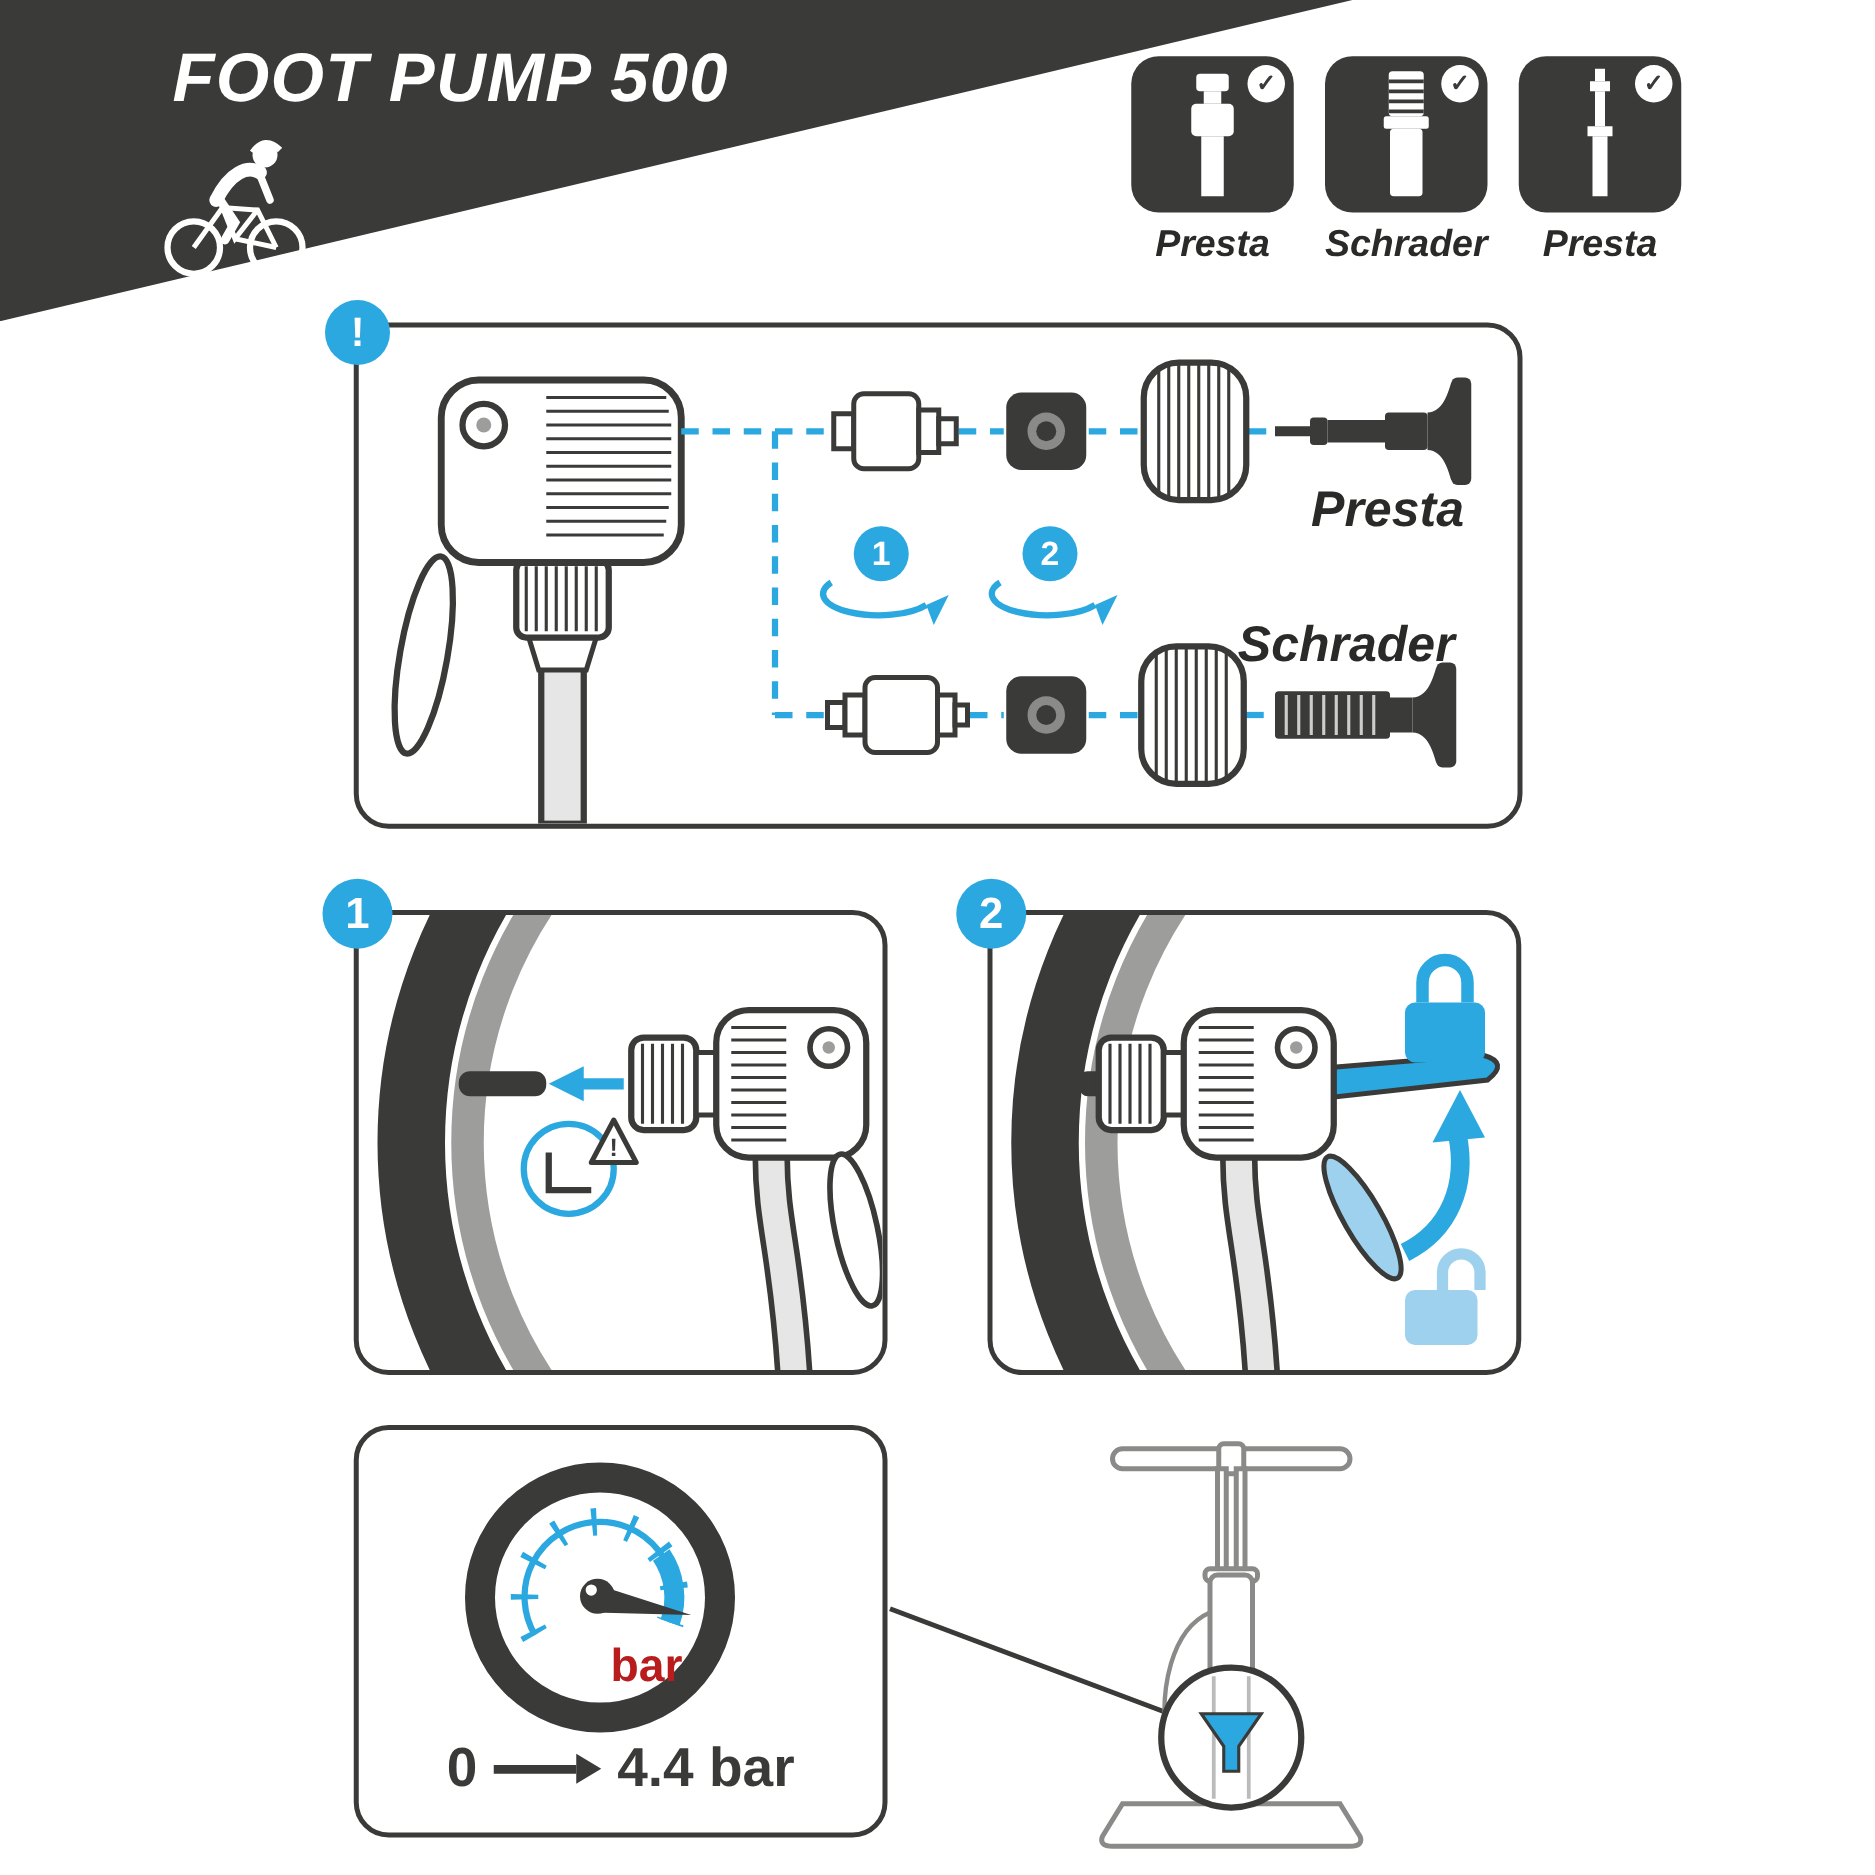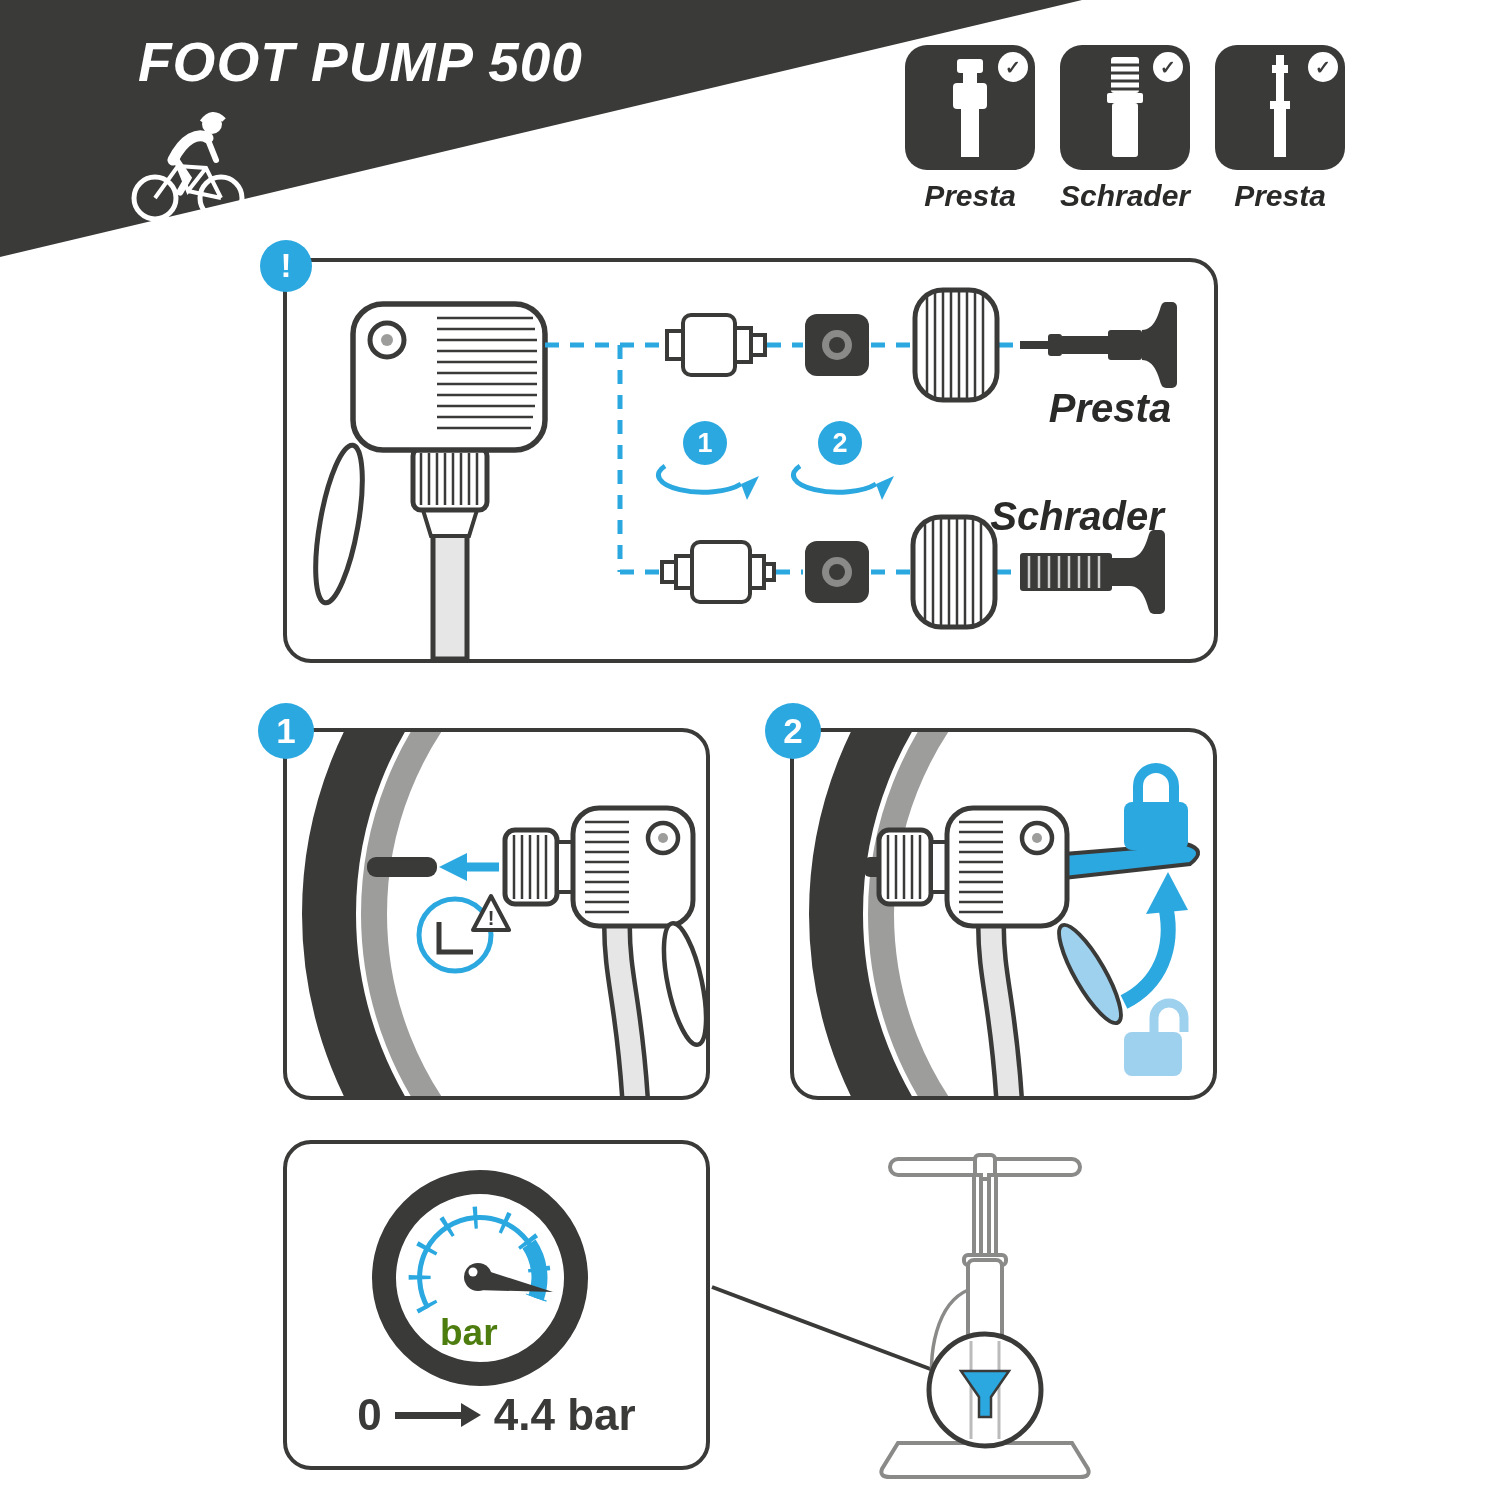--- a/index.html
+++ b/index.html
@@ -34,22 +34,22 @@
   .badge-rot1{left:683px;top:421px;width:44px;height:44px;font-size:27px;}
   .badge-rot2{left:818px;top:421px;width:44px;height:44px;font-size:27px;}
   .badge-p1{left:258px;top:703px;width:56px;height:56px;font-size:35px;}
   .badge-p2{left:765px;top:703px;width:56px;height:56px;font-size:35px;}
   
   .art-label{position:absolute;font-weight:bold;font-style:italic;color:#2a2a29;
              text-align:center;white-space:nowrap;}
   .label-presta{left:1015px;top:386px;width:190px;font-size:40px;}
   .label-schrader{left:972px;top:494px;width:210px;font-size:40px;}
   
-  .bar-label{position:absolute;left:440px;top:1312px;width:106px;text-align:left;
-             font-size:37px;font-weight:bold;color:#4d7c0f;}
+  .bar-label{position:absolute;left:440px;top:1312px;width:106px;text-align:right;
+             font-size:37px;font-weight:bold;color:#b91c1c;}
   .range-row{position:absolute;left:297px;top:1390px;width:399px;display:flex;
              align-items:center;justify-content:center;gap:13px;font-size:44px;font-weight:bold;}
   .range-arrow{display:flex;align-items:center;}
   .ra-line{width:66px;height:7px;background:#3a3a39;}
   .ra-head{width:0;height:0;border-left:20px solid #3a3a39;
            border-top:12px solid transparent;border-bottom:12px solid transparent;}
   svg{display:block;}
 </style>
 </head>
 <body>

